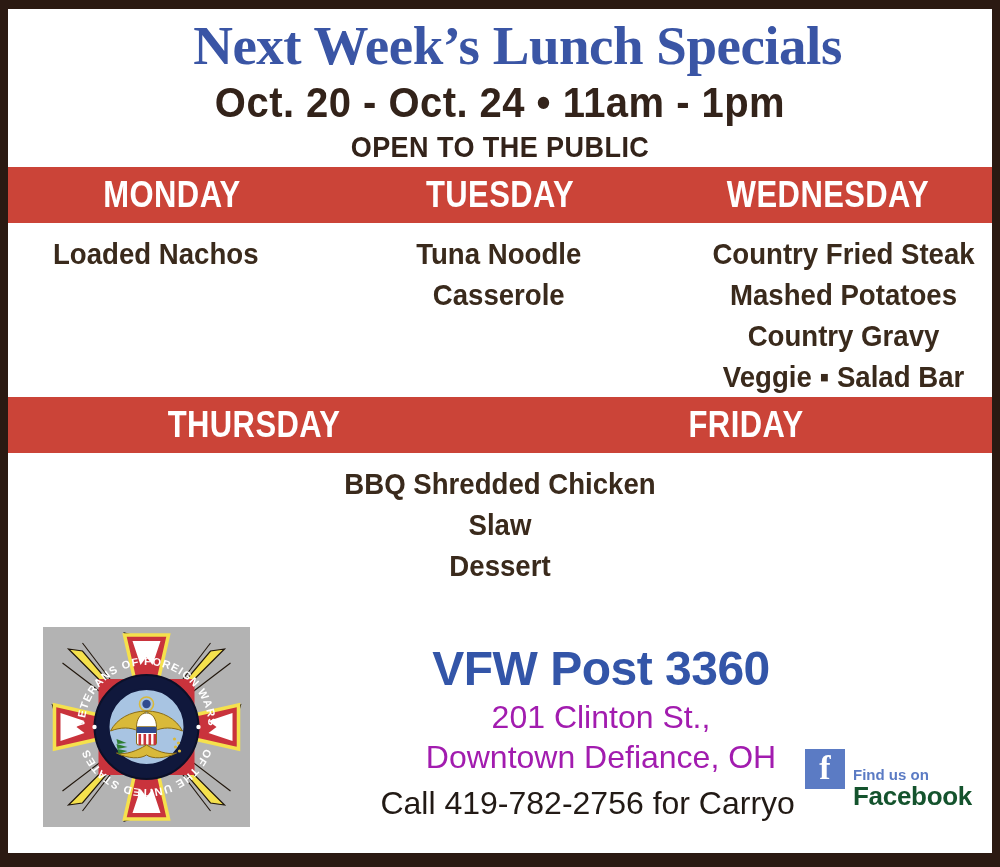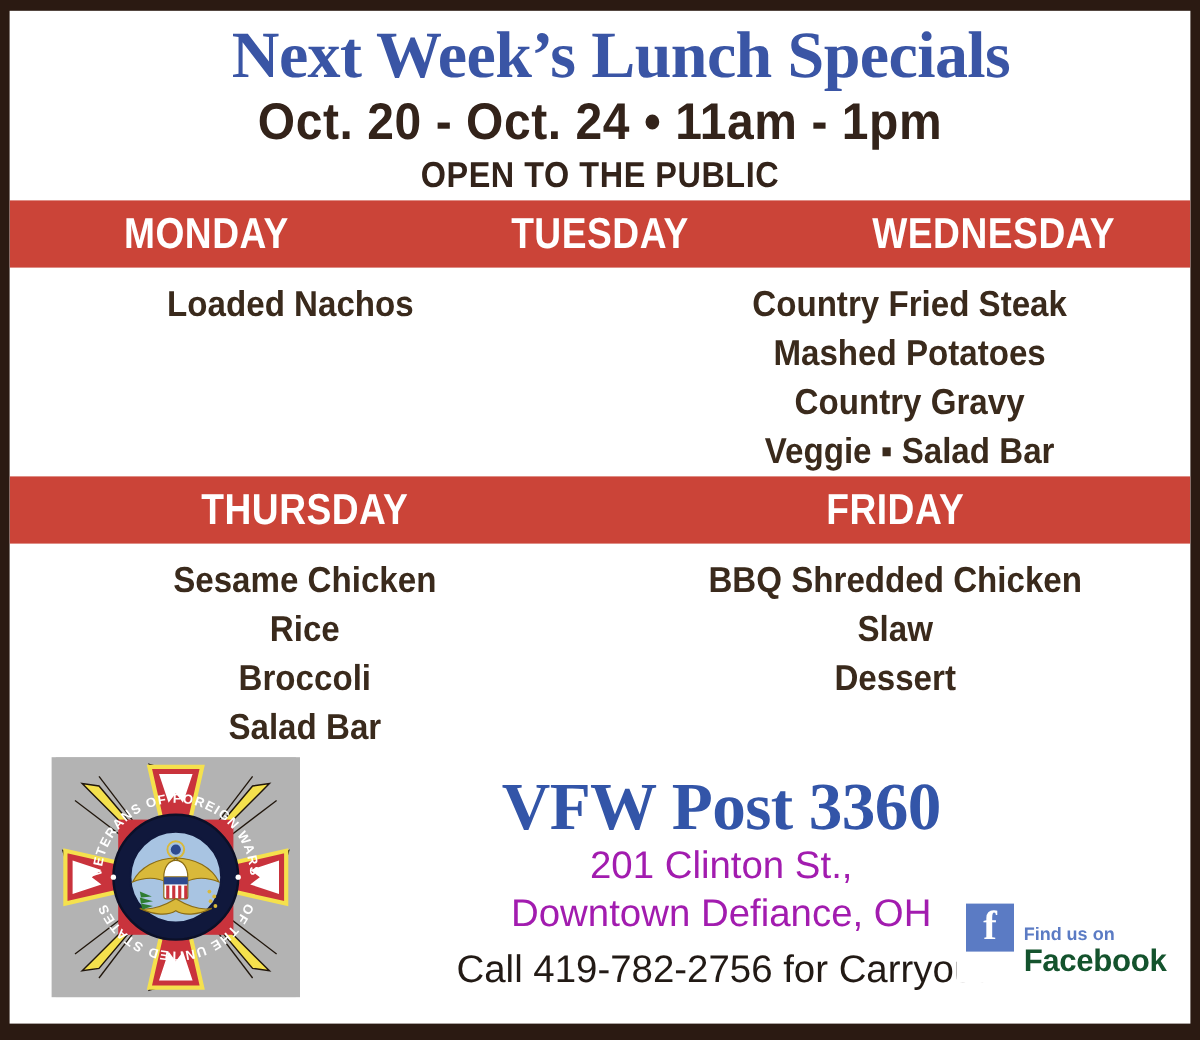--- a/index.html
+++ b/index.html
@@ -130,23 +130,23 @@
   .logo-wrap svg { display: block; width: 100%; height: 100%; }
 
   .post-block {
     flex: 1 1 auto;
     text-align: center;
     padding-top: 14px;
     padding-right: 40px;
   }
 
   .post-name {
-    font-family: Liberation Serif, serif;
-    font-weight: bold;
-    font-size: 56px;
+    font-family: Liberation Sans, sans-serif;
+    font-weight: bold;
+    font-size: 48px;
     line-height: 56px;
     color: #3355a8;
     letter-spacing: -0.5px;
   }
 
   .post-addr {
     font-family: "Liberation Sans", sans-serif;
     font-size: 32px;
     line-height: 40px;
     color: #a21caf;
@@ -226,39 +226,37 @@
       <div class="daybar-cell">MONDAY</div>
       <div class="daybar-cell">TUESDAY</div>
       <div class="daybar-cell">WEDNESDAY</div>
     </div>
 
     <div class="menu-row row1">
       <div class="menu-col">
         <div class="menu-item">Loaded Nachos</div>
       </div>
       <div class="menu-col">
+        <div class="menu-item">Tuna Noodle</div>
+        <div class="menu-item">Casserole</div>
+      </div>
+      <div class="menu-col">
         <div class="menu-item">Country Fried Steak</div>
         <div class="menu-item">Mashed Potatoes</div>
         <div class="menu-item">Country Gravy</div>
         <div class="menu-item">Veggie ▪ Salad Bar</div>
       </div>
     </div>
 
     <div class="daybar bar2">
       <div class="daybar-cell">THURSDAY</div>
       <div class="daybar-cell">FRIDAY</div>
     </div>
 
     <div class="menu-row row2">
-      <div class="menu-col">
-        <div class="menu-item">Sesame Chicken</div>
-        <div class="menu-item">Rice</div>
-        <div class="menu-item">Broccoli</div>
-        <div class="menu-item">Salad Bar</div>
-      </div>
       <div class="menu-col">
         <div class="menu-item">BBQ Shredded Chicken</div>
         <div class="menu-item">Slaw</div>
         <div class="menu-item">Dessert</div>
       </div>
     </div>
 
     <div class="footer">
 
       <div class="logo-wrap">

